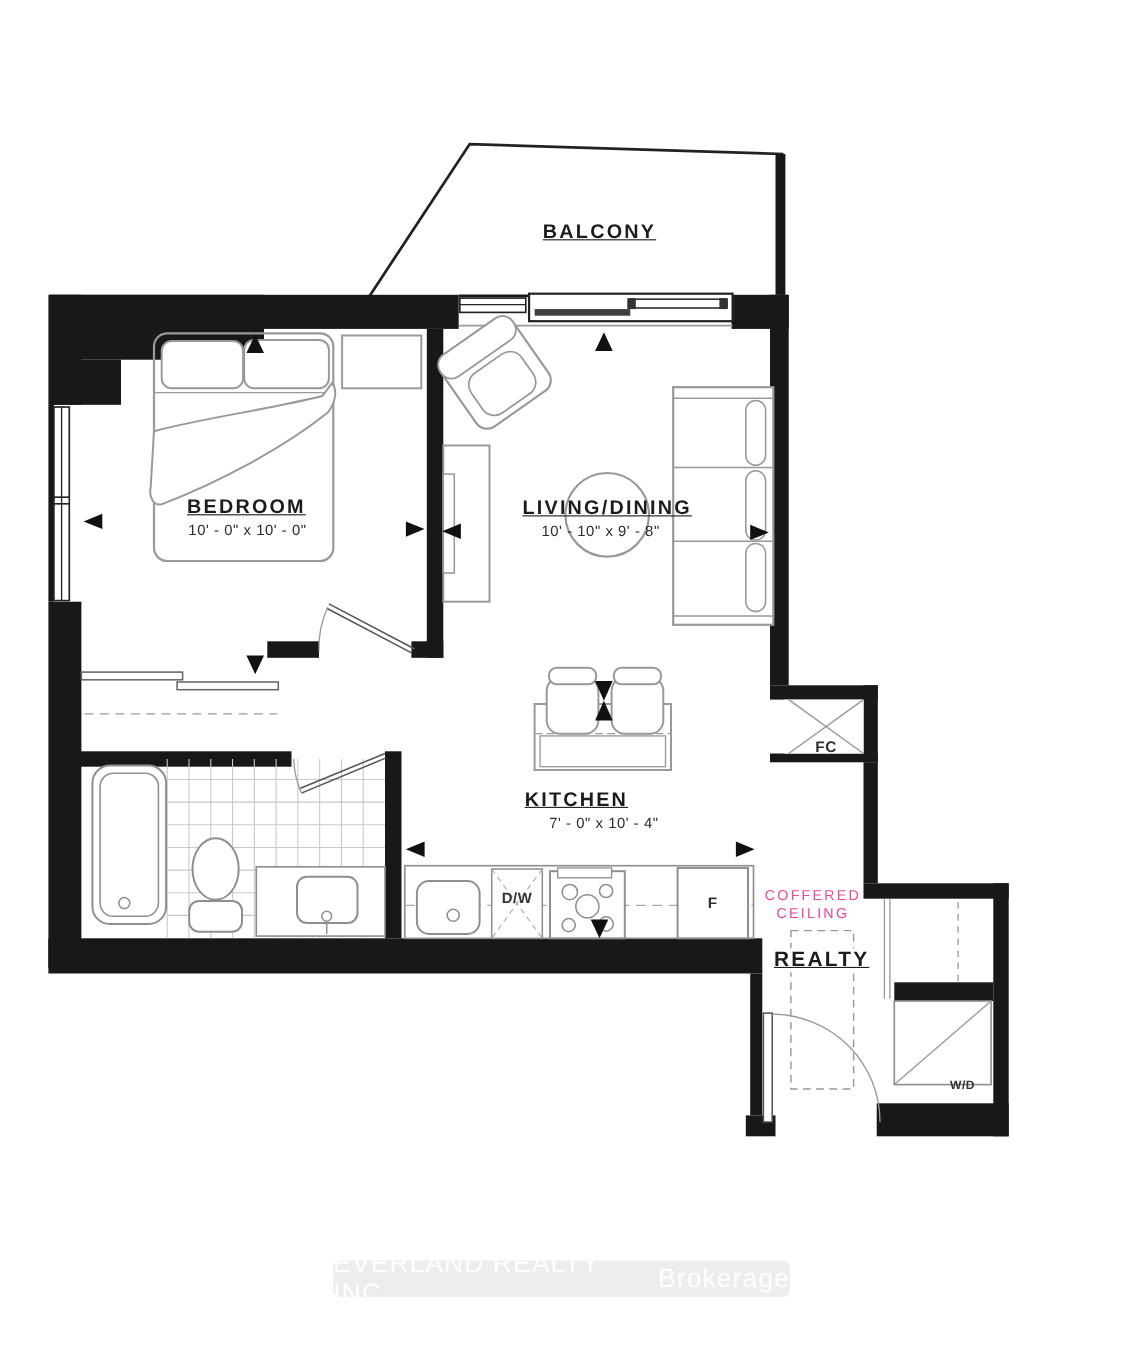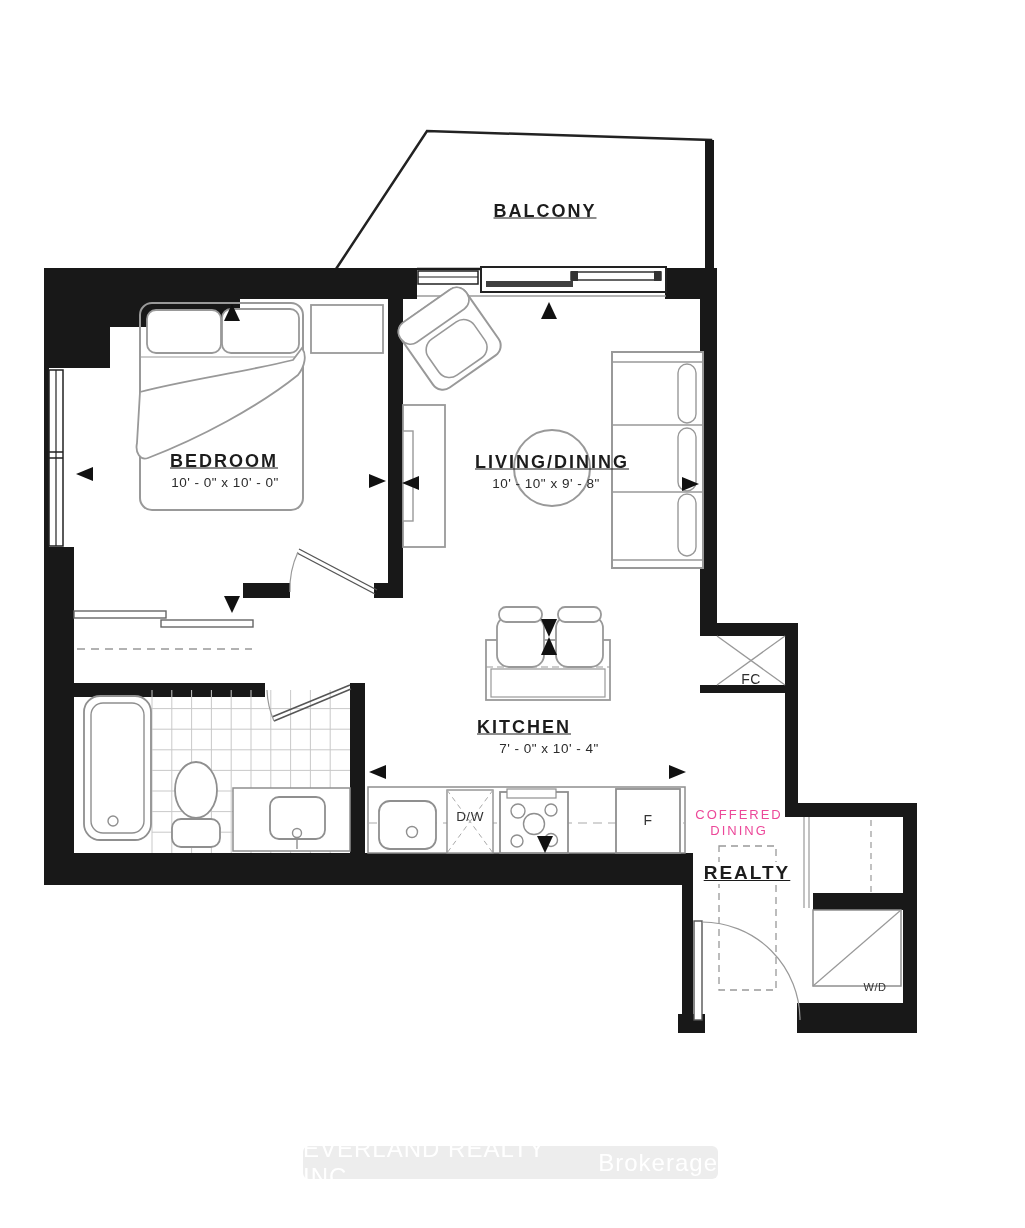--- a/index.html
+++ b/index.html
@@ -7,21 +7,21 @@
     position:relative;width:1025px;height:1228px;background:#ffffff;overflow:hidden;
     font-family:"Liberation Sans", sans-serif;
   }
   #plan-svg{position:absolute;left:0;top:0;}
   .label{
     position:absolute;transform:translate(-50%,-50%);white-space:nowrap;
     color:#1c1c1c;letter-spacing:1px;
   }
   .room-name{font-size:18px;font-weight:bold;letter-spacing:2px;text-decoration:underline;}
   .room-dim{font-size:13.5px;color:#2b2b2b;letter-spacing:0.5px;}
-  .small-tag{font-size:14px;color:#333;font-weight:400;letter-spacing:0.5px;}
+  .small-tag{font-size:14px;color:#333;font-weight:700;letter-spacing:0.5px;}
   .muted{color:#ec4899;font-size:13px;letter-spacing:2px;}
   .halo{background:#ffffff;padding:0 3px;}
   #watermark{
     position:absolute;left:303px;top:1146px;width:415px;height:33px;
     background:#ededed;border-radius:6px;display:flex;align-items:center;
     justify-content:center;gap:22px;color:#ffffff;font-size:24px;letter-spacing:1px;
   }
 </style>
 </head>
 <body>
@@ -252,21 +252,21 @@
 
 <div class="label room-name" style="left:552px;top:462px;">LIVING/DINING</div>
 <div class="label room-dim" style="left:546px;top:483px;">10' - 10" x 9' - 8"</div>
 
 <div class="label room-name" style="left:524px;top:727px;">KITCHEN</div>
 <div class="label room-dim" style="left:549px;top:748px;">7' - 0" x 10' - 4"</div>
 
 <div class="label room-name halo" style="left:747px;top:873px;font-size:19px;">REALTY</div>
 
 <div class="label muted" style="left:739px;top:814px;">COFFERED</div>
-<div class="label muted" style="left:739px;top:830px;">DINING</div>
+<div class="label muted" style="left:739px;top:830px;">CEILING</div>
 
 <div class="label small-tag" style="left:751px;top:679px;color:#2e2e2e;">FC</div>
 
 <div class="label small-tag" style="left:875px;top:967px;font-size:11px;margin-top:20px;">W/D</div>
 
 <div class="label small-tag" style="left:470px;top:816px;font-size:13.5px;">D/W</div>
 
 <div class="label small-tag" style="left:648px;top:820px;">F</div>
 
 <div id="watermark">

